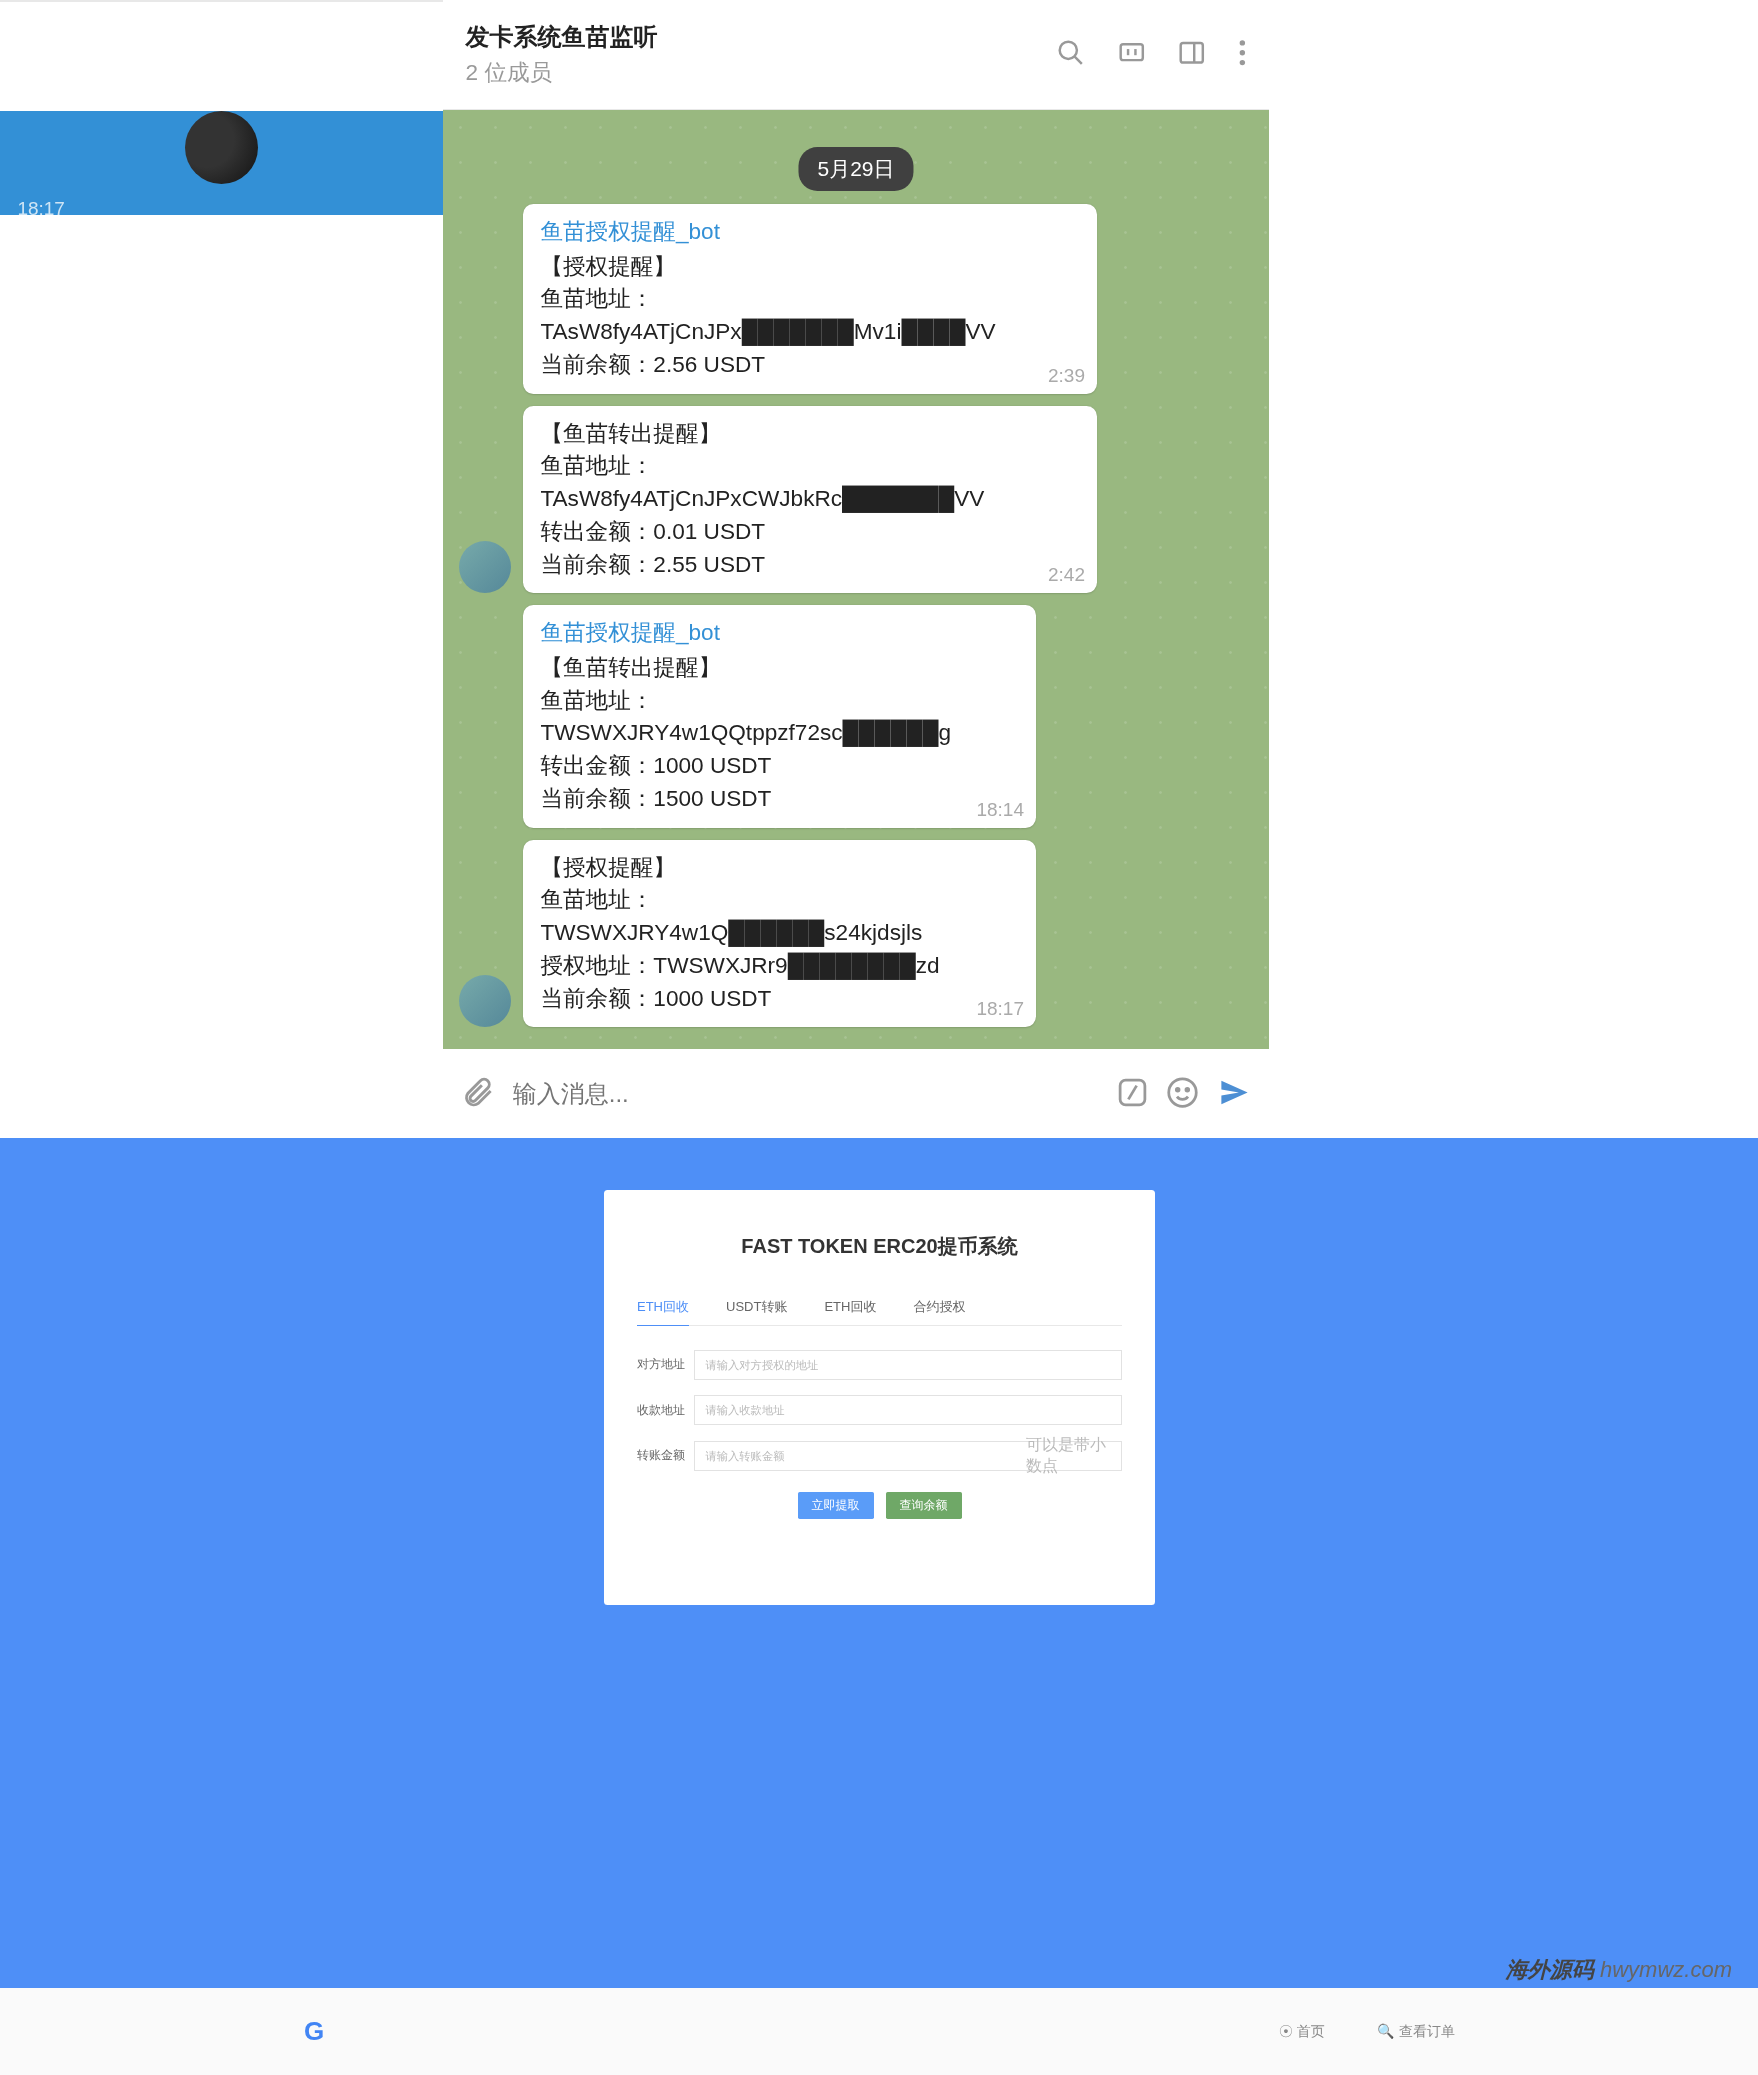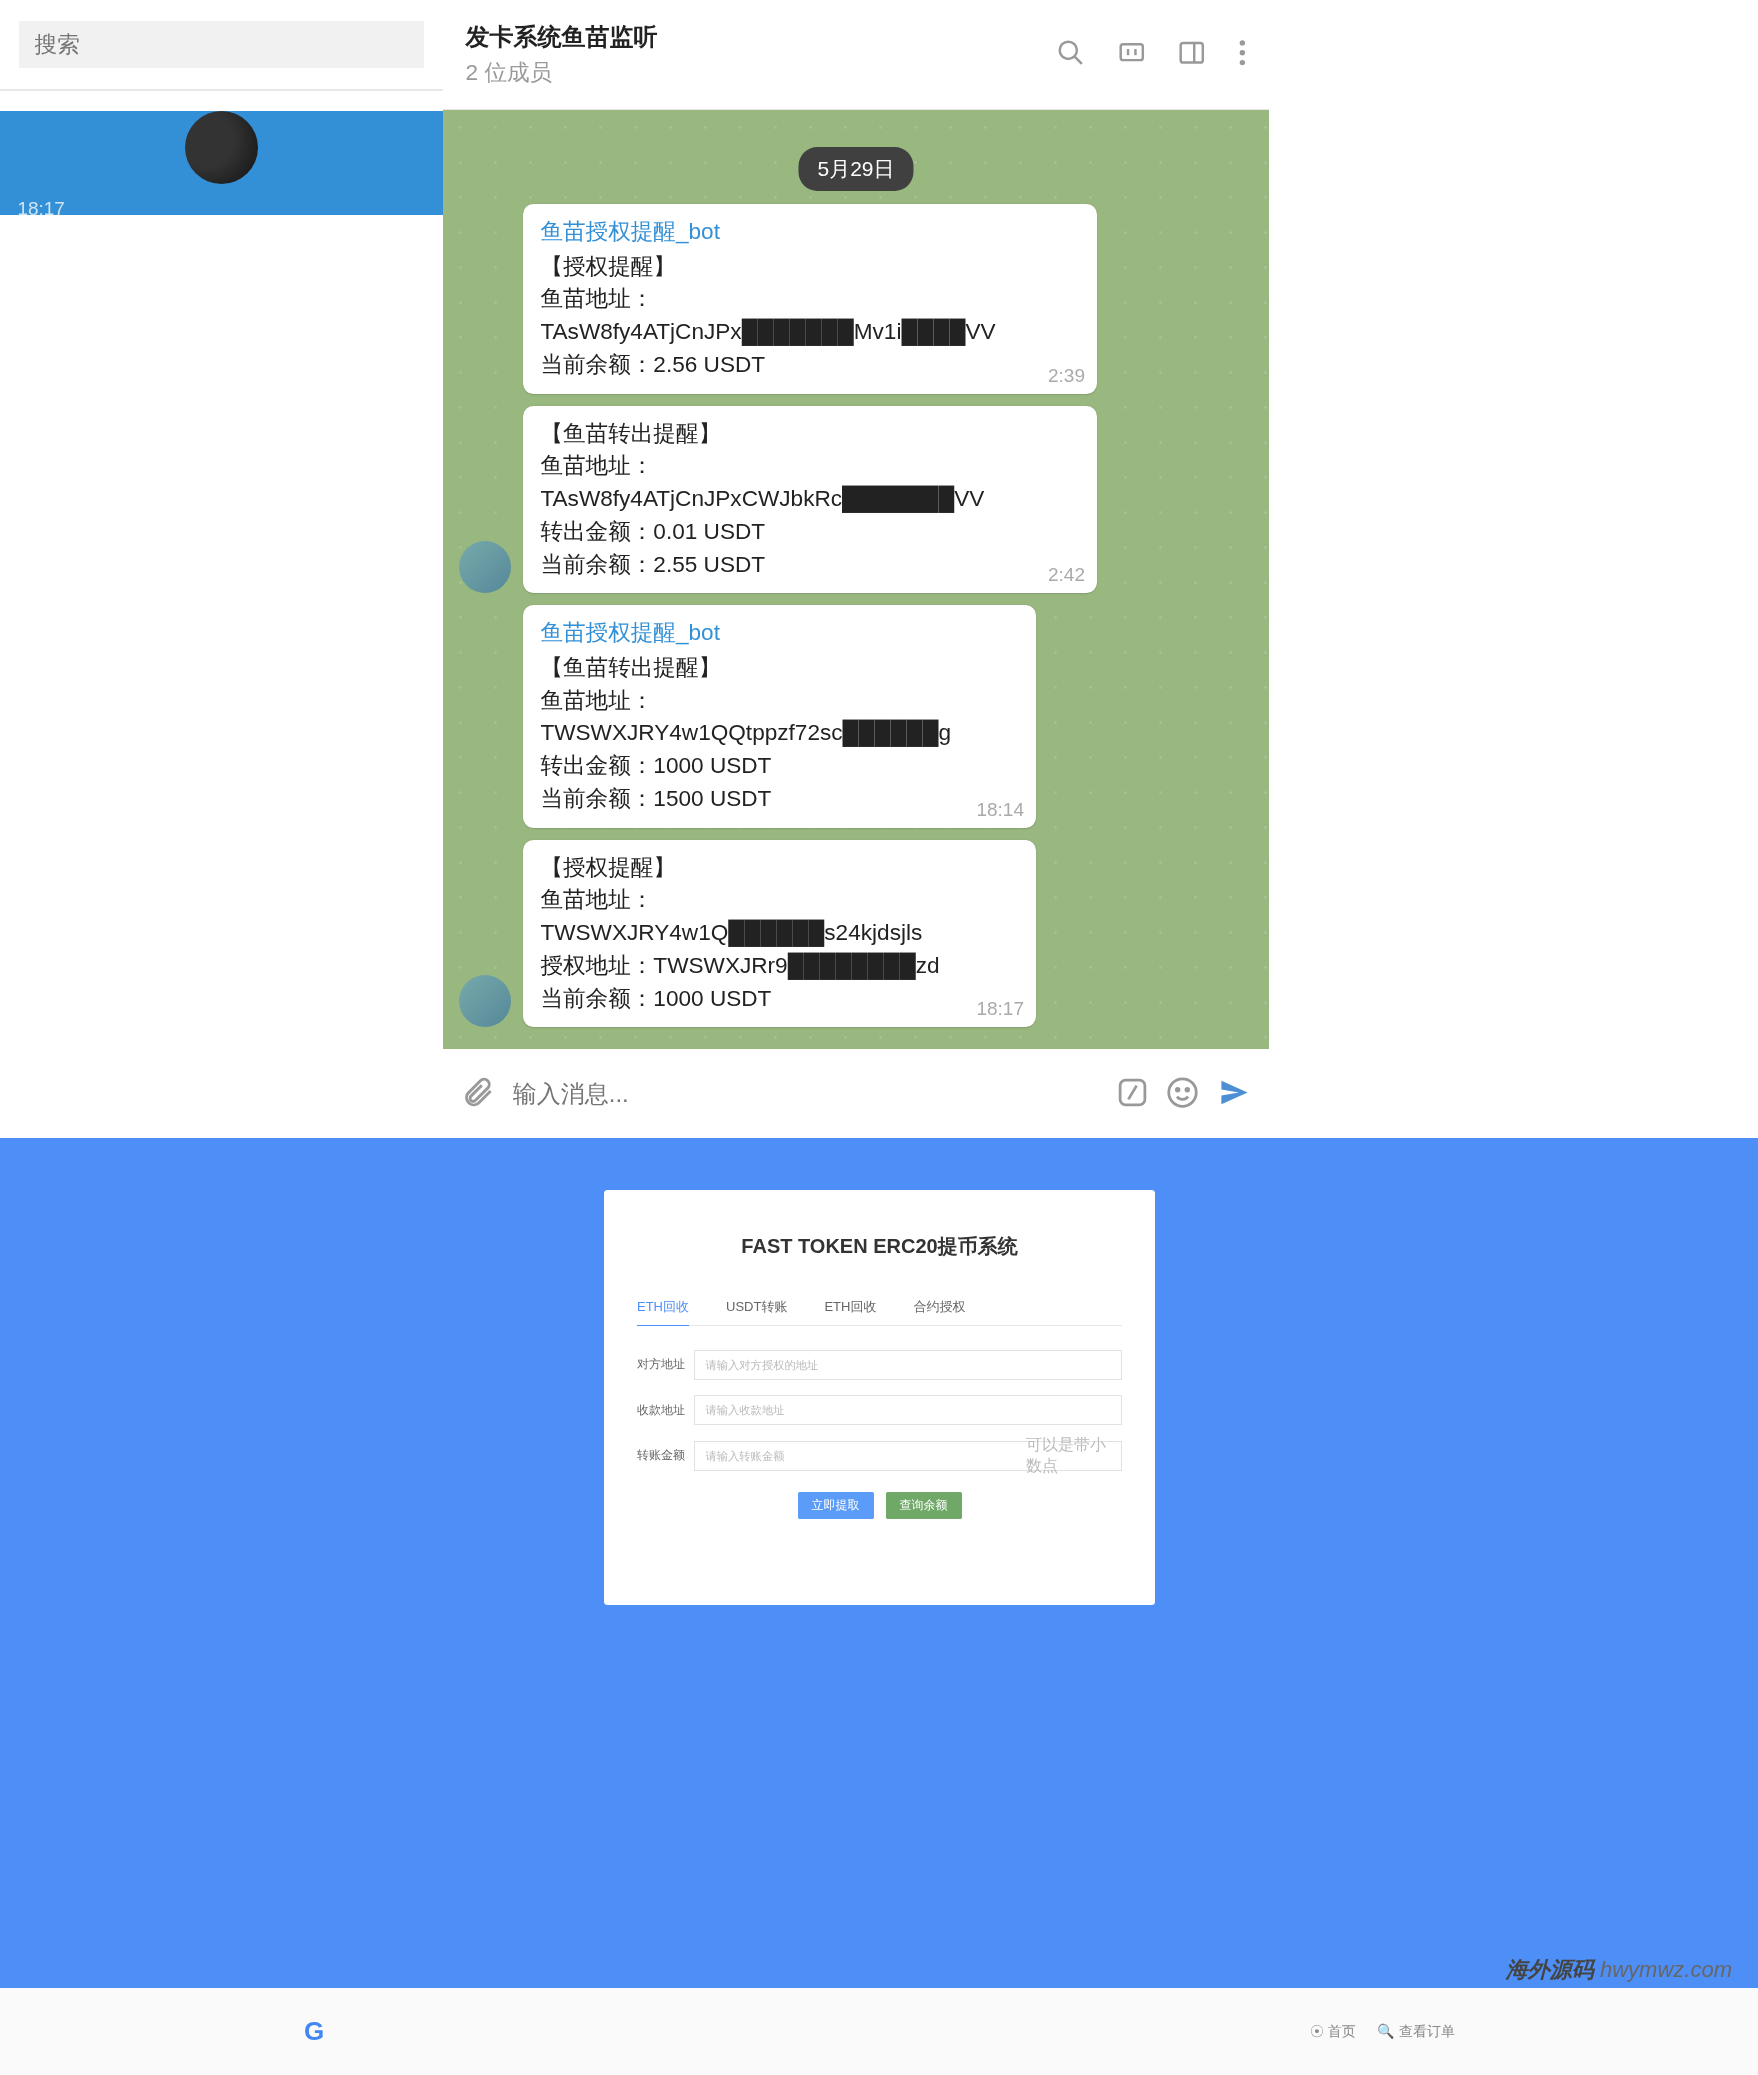--- a/index.html
+++ b/index.html
@@ -65,32 +65,31 @@
 .form-hint { font-size: 16px; color: #bbb; margin-left: 14px; }
 .form-buttons { display: flex; justify-content: center; gap: 12px; margin-top: 21px; }
 .btn { padding: 5.2px 14px; font-size: 12px; border: none; border-radius: 1.7px; cursor: pointer; color: white; }
 .btn-blue { background: #5a9cf8; }
 .btn-green { background: #6fa867; }
 
 
 .bottom-bar { width: 1759px; height: 87px; background: #fafafa; display: flex; align-items: center; padding: 0 304px; position: relative; }
 .g-logo { font-size: 26px; font-weight: bold; }
 .g-logo .g1 { color: #4285f4; }
-.bottom-right { position: absolute; right: 304px; display: flex; gap: 22px; font-size: 14px; color: #888; }
+.bottom-right { position: absolute; right: 304px; display: flex; gap: 53px; font-size: 14px; color: #888; }
 .watermark { position: absolute; right: 26px; bottom: 90px; font-size: 22px; color: #666; font-style: italic; }
 .watermark .cn { font-weight: bold; color: #444; }
 </style>
 </head>
 <body>
 
 <div class="telegram-section">
   <div class="telegram-container">
 
     <div class="tg-sidebar">
-      <input class="tg-search-box" placeholder="搜索" style="">
       <div class="tg-header-border"></div>
       <div class="tg-chat-item">
         <div class="tg-avatar"></div>
         <div class="tg-chat-info">
           <div class="tg-chat-title"><span class="tg-group-icon">👥</span><span>发卡系统鱼苗监听</span></div>
           <div class="tg-chat-preview">鱼苗授权提醒_bot：  【授权提...</div>
         </div>
         <div class="tg-chat-time">18:17</div>
       </div>
     </div>

